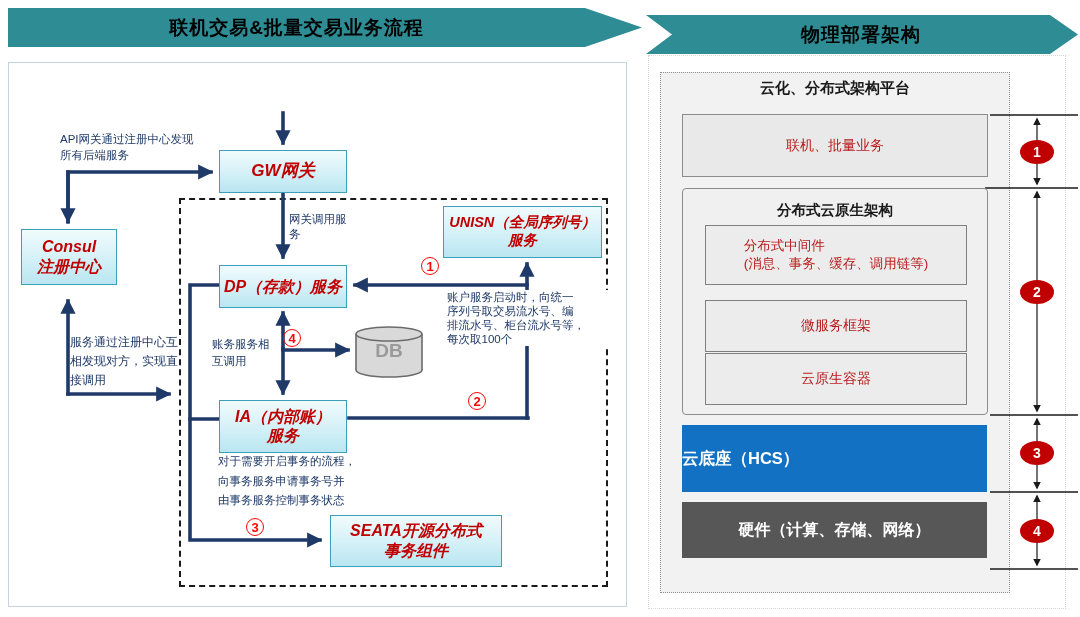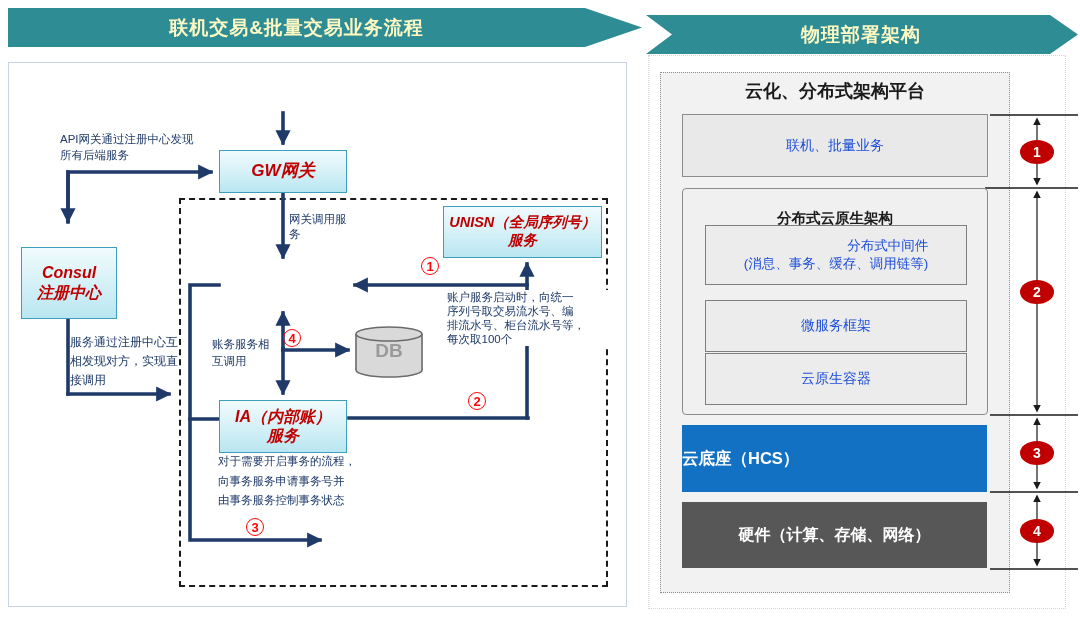--- a/index.html
+++ b/index.html
@@ -2,21 +2,21 @@
 <html><head>
 <meta charset="utf-8">
 <style>
   html,body{margin:0;padding:0;background:#ffffff;}
   body{font-family:"Liberation Sans","DejaVu Sans",sans-serif;}
   .canvas{position:relative;width:1080px;height:617px;background:#fff;overflow:hidden;}
   .abs{position:absolute;}
   .pre{white-space:pre-line;}
 
   
-  .banner{background:#2e8c95;color:#fef9c3;font-weight:bold;font-size:19px;
+  .banner{background:#2e8c95;color:#000000;font-weight:bold;font-size:19px;
           display:flex;align-items:center;justify-content:center;letter-spacing:1px;}
   .banner-left{left:8px;top:8px;width:634px;height:39px;
     clip-path:polygon(0 0,577px 0,100% 50%,577px 100%,0 100%);padding-right:57px;box-sizing:border-box;}
   .banner-right{left:646px;top:8px;width:432px;height:39px;
     clip-path:polygon(0 0,404px 0,100% 50%,404px 100%,0 100%,26px 50%);
     padding-left:26px;padding-right:28px;box-sizing:border-box;margin-top:7px;}
 
   
   .flow-panel{left:8px;top:62px;width:619px;height:545px;background:#fff;
     border:1.5px solid #c7d3e3;box-sizing:border-box;}
@@ -31,21 +31,21 @@
   .note{color:#1f3a68;font-size:11.5px;line-height:16px;}
   .step-circle{width:18px;height:18px;border:1.7px solid #fe0505;border-radius:50%;
     color:#fe0505;font-weight:bold;font-size:13px;display:flex;align-items:center;justify-content:center;
     background:transparent;box-sizing:border-box;}
 
   
   .deploy-outer{left:660px;top:72px;width:350px;height:521px;background:#f2f2f2;
     border:1.3px dotted #8f8f8f;box-sizing:border-box;}
   .faint-dotted{left:648px;top:55px;width:418px;height:554px;border:1px dotted #d7d7d7;box-sizing:border-box;}
   .gray-box{background:#e9e9e9;border:1px solid #8c8c8c;box-sizing:border-box;
-    display:flex;align-items:center;justify-content:center;text-align:right;color:#1d4ed8;font-size:14px;}
+    display:flex;align-items:center;justify-content:center;text-align:left;color:#b91c1c;font-size:14px;}
   .section-box{background:#f0f0f0;border:1px solid #8c8c8c;border-radius:4px;box-sizing:border-box;}
   .bold-title{font-weight:bold;color:#1a1a1a;text-align:center;}
   .hcs{background:#1271c3;color:#fff;font-weight:bold;font-size:16.5px;
     display:flex;align-items:center;justify-content:flex-start;}
   .hw{background:#575757;color:#fff;font-weight:bold;font-size:16px;
     display:flex;align-items:center;justify-content:center;}
   .badge{background:#c00000;color:#fff;font-weight:bold;font-size:14px;border-radius:50%;
     display:flex;align-items:center;justify-content:center;}
 
   .db-label{color:#9a9a9a;font-weight:bold;font-size:19px;text-align:center;}
@@ -112,31 +112,38 @@
       <path d="M1037 119 V184" stroke-width="1.2" marker-start="url(#mK)" marker-end="url(#mK)"></path>
       <path d="M1037 192 V411" stroke-width="1.2" marker-start="url(#mK)" marker-end="url(#mK)"></path>
       <path d="M1037 419 V488" stroke-width="1.2" marker-start="url(#mK)" marker-end="url(#mK)"></path>
       <path d="M1037 496 V565" stroke-width="1.2" marker-start="url(#mK)" marker-end="url(#mK)"></path>
     </g>
   </svg>
 
   <div class="abs node cyan" style="left:219px;top:150px;width:128px;height:43px;font-size:17px;">
     <span>GW网关</span>
   </div>
-  <div class="abs node cyan pre" style="left:21px;top:229px;width:96px;height:72px;font-size:16px;margin-top:18px;">
+  <div class="abs node cyan pre" style="left:21px;top:229px;width:96px;height:56px;font-size:16px;">
     <span class="pre">Consul
 注册中心</span>
+  </div>
+  <div class="abs node cyan" style="left:219px;top:265px;width:128px;height:43px;font-size:16px;">
+    <span>DP（存款）服务</span>
   </div>
   <div class="abs node cyan" style="left:443px;top:206px;width:159px;height:52px;font-size:14.5px;">
     <span class="pre">UNISN（全局序列号）
 服务</span>
   </div>
   <div class="abs node cyan" style="left:219px;top:400px;width:128px;height:53px;font-size:16px;line-height:1.15;">
     <span class="pre">IA（内部账）
 服务</span>
+  </div>
+  <div class="abs node cyan" style="left:330px;top:515px;width:172px;height:52px;font-size:16px;">
+    <span class="pre">SEATA开源分布式
+事务组件</span>
   </div>
   <div class="abs db-label" style="left:356px;top:340px;width:66px;">
     <span>DB</span>
   </div>
 
   <div class="abs note pre" style="left:60px;top:131px;width:170px;">API网关通过注册中心发现
 所有后端服务</div>
   <div class="abs note pre" style="left:289px;top:212px;width:70px;line-height:15px;">网关调用服
 务</div>
   <div class="abs note pre" style="left:70px;top:333px;width:125px;font-size:12px;line-height:19px;">服务通过注册中心互
@@ -158,44 +165,44 @@
   <div class="abs step-circle" style="left:468px;top:392px;">
     <span>2</span>
   </div>
   <div class="abs step-circle" style="left:246px;top:518px;">
     <span>3</span>
   </div>
   <div class="abs step-circle" style="left:283px;top:329px;">
     <span>4</span>
   </div>
 
-  <div class="abs bold-title" style="left:660px;top:79px;width:350px;font-size:18px;">云化、分布式架构平台</div>
+  <div class="abs bold-title" style="left:660px;top:79px;width:350px;font-size:15px;">云化、分布式架构平台</div>
 
   <div class="abs gray-box" style="left:682px;top:114px;width:306px;height:63px;">
     <span>联机、批量业务</span>
   </div>
 
   <div class="abs section-box" style="left:682px;top:188px;width:306px;height:227px;">
-    <div class="bold-title" style="margin-top:20px;font-size:14.5px;">分布式云原生架构</div>
+    <div class="bold-title" style="margin-top:12px;font-size:14.5px;">分布式云原生架构</div>
   </div>
   <div class="abs gray-box pre" style="left:705px;top:225px;width:262px;height:60px;background:#ececec;border-color:#7f7f7f;font-size:13.5px;line-height:1.35;">
     <span class="pre">分布式中间件
 (消息、事务、缓存、调用链等)</span>
   </div>
   <div class="abs gray-box" style="left:705px;top:293px;width:262px;height:52px;background:#ececec;border-color:#7f7f7f;margin-top:7px;">
     <span>微服务框架</span>
   </div>
   <div class="abs gray-box" style="left:705px;top:353px;width:262px;height:52px;background:#ececec;border-color:#7f7f7f;">
     <span>云原生容器</span>
   </div>
 
   <div class="abs hcs" style="left:682px;top:425px;width:305px;height:67px;">
     <span>云底座（HCS）</span>
   </div>
-  <div class="abs hw" style="left:682px;top:502px;width:305px;height:66px;">
+  <div class="abs hw" style="left:682px;top:502px;width:305px;height:56px;">
     <span>硬件（计算、存储、网络）</span>
   </div>
 
   <div class="abs badge" style="left:1020px;top:140px;width:34px;height:24px;">
     <span>1</span>
   </div>
   <div class="abs badge" style="left:1020px;top:280px;width:34px;height:24px;">
     <span>2</span>
   </div>
   <div class="abs badge" style="left:1020px;top:441px;width:34px;height:24px;">

